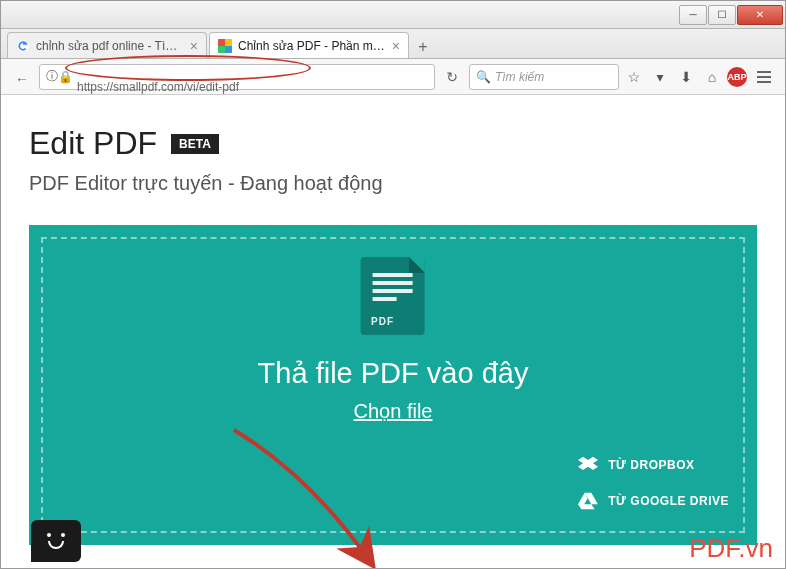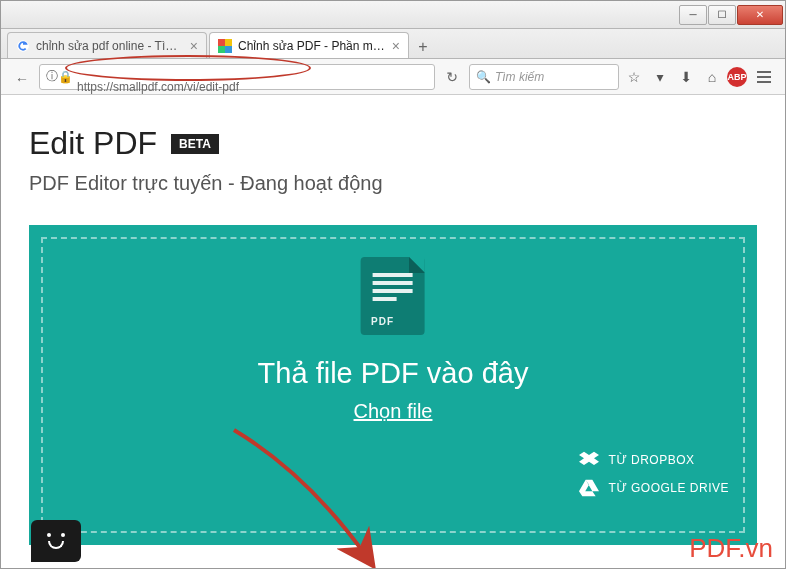--- a/index.html
+++ b/index.html
@@ -46,21 +46,21 @@
 .pdf-icon { width: 64px; height: 78px; background: #0e7d73; border-radius: 4px; position: relative; margin-bottom: 22px; padding-left: 29px; }
 .pdf-icon::before { content: ""; position: absolute; top: 0; right: 0; width: 16px; height: 16px; background: #16a99b; clip-path: polygon(0 0, 100% 100%, 100% 0); }
 .pdf-icon::after { content: ""; position: absolute; top: 0; right: 0; width: 16px; height: 16px; background: #0b6059; clip-path: polygon(0 0, 100% 100%, 0 100%); }
 .pdf-lines { position: absolute; top: 16px; left: 12px; right: 12px; }
 .pdf-lines span { display: block; height: 4px; background: rgba(255,255,255,0.9); margin-bottom: 4px; }
 .pdf-lines span:nth-child(4){width:60%;}
 .pdf-label { position: absolute; bottom: 8px; left: 10px; font-size: 10px; font-weight: bold; color: rgba(255,255,255,0.9); letter-spacing: 1px; }
 .drop-text { font-size: 29px; color: #fff; }
 .choose-link { font-size: 20px; color: #fff; text-decoration: underline; margin-top: 10px; }
 
-.dz-right { position: absolute; right: 28px; bottom: 48px; display: flex; flex-direction: column; gap: 10px; color: #fff; font-size: 12px; font-weight: normal; letter-spacing: 0.5px; }
+.dz-right { position: absolute; right: 28px; bottom: 35px; display: flex; flex-direction: column; gap: 18px; color: #fff; font-size: 12px; font-weight: bold; letter-spacing: 0.5px; }
 .dz-opt { display: flex; align-items: center; gap: 10px; }
 .dropbox-icon { width: 20px; height: 18px; }
 .gdrive-icon { width: 20px; height: 18px; }
 
 .arrow { position: absolute; left: 190px; top: 200px; z-index: 20; pointer-events: none; }
 
 .chat-bubble { position: absolute; left: 30px; bottom: 6px; width: 50px; height: 42px; background: #1a1a1a; border-radius: 6px 6px 6px 0; display: flex; align-items: center; justify-content: center; z-index: 30; }
 .chat-face { position: relative; width: 24px; height: 16px; }
 .chat-face .eye { position: absolute; width: 4px; height: 4px; background: #fff; border-radius: 50%; top: 0; }
 .chat-face .eye.l { left: 3px; } .chat-face .eye.r { right: 3px; }

